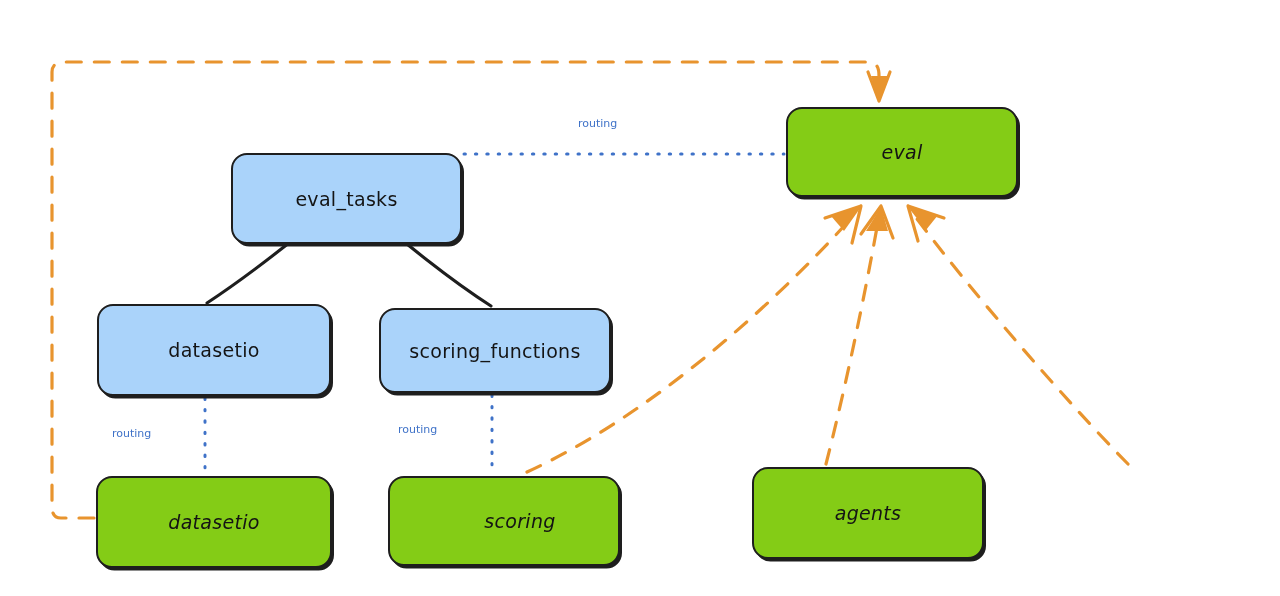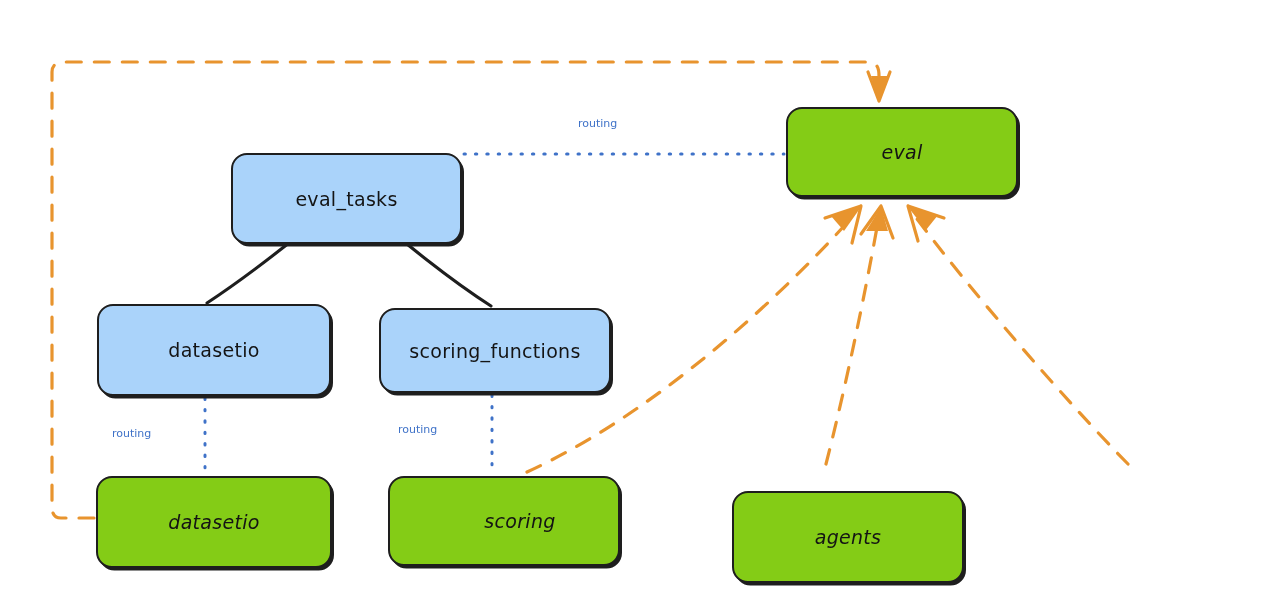--- a/index.html
+++ b/index.html
@@ -131,21 +131,21 @@
   </div>
 
   <div class="node green" style="left:96px; top:476px; width:236px; height:92px;">
     <span class="node-label">datasetio</span>
   </div>
 
   <div class="node green" style="left:388px; top:476px; width:232px; height:90px;padding-left:32px;">
     <span class="node-label">scoring</span>
   </div>
 
-  <div class="node green" style="left:732px; top:467px; width:232px; height:92px;margin-top:24px;">
+  <div class="node green" style="left:752px; top:467px; width:232px; height:92px;">
     <span class="node-label">agents</span>
   </div>
 
 
   <div class="edge-label" style="left:578px; top:117px;">routing</div>
 
   <div class="edge-label" style="left:112px; top:427px;">routing</div>
 
   <div class="edge-label" style="left:398px; top:423px;">routing</div>
 

